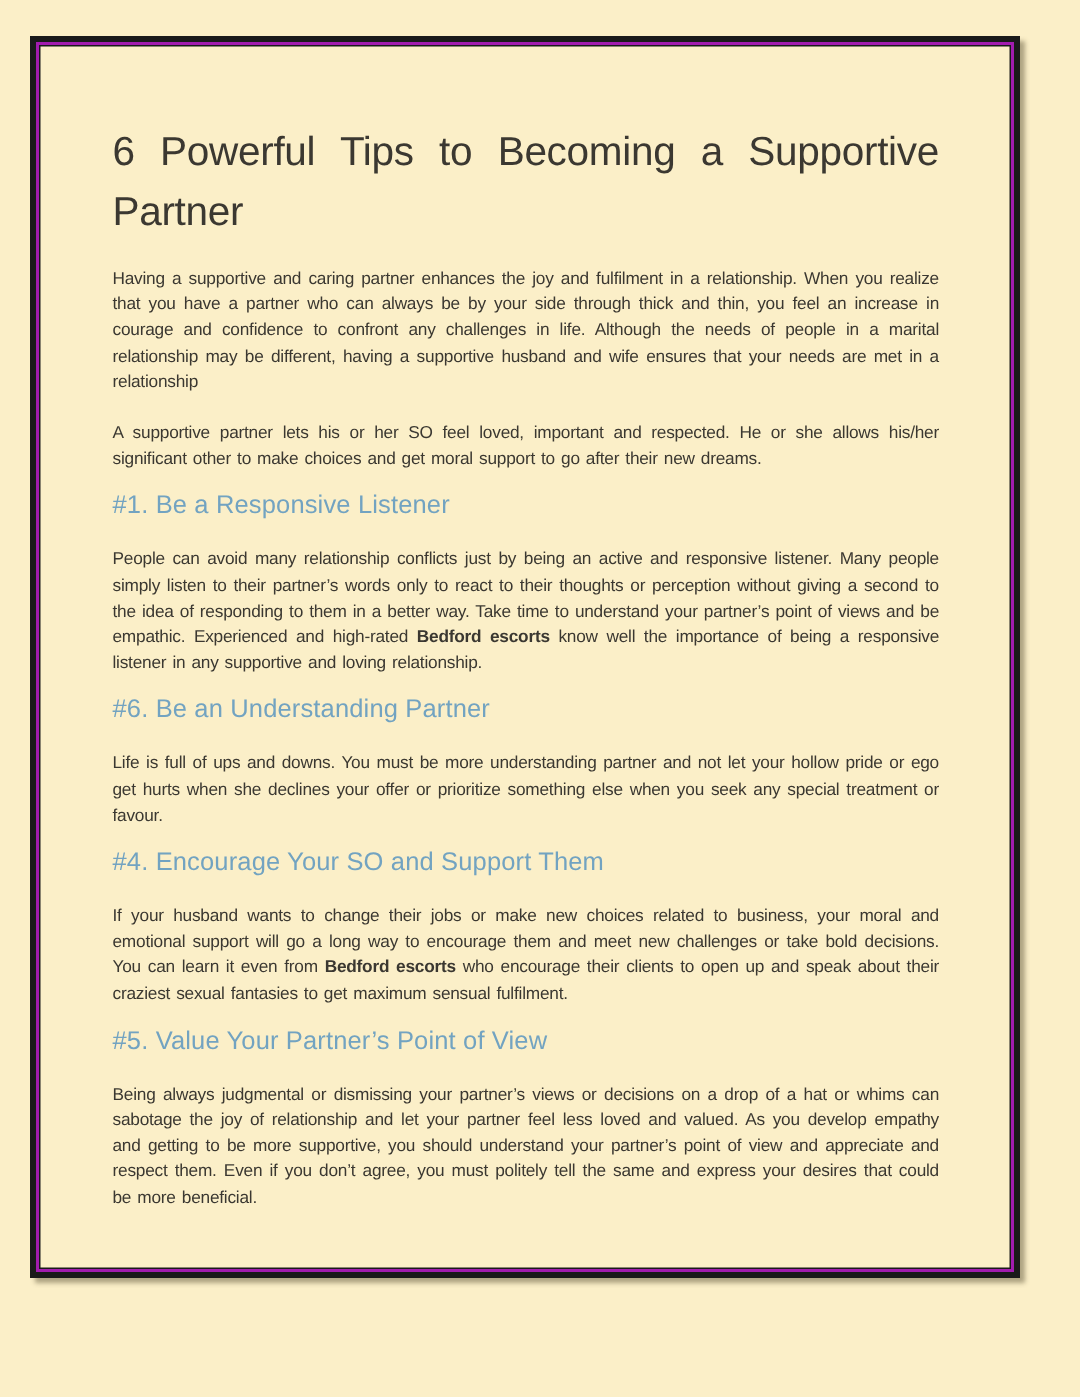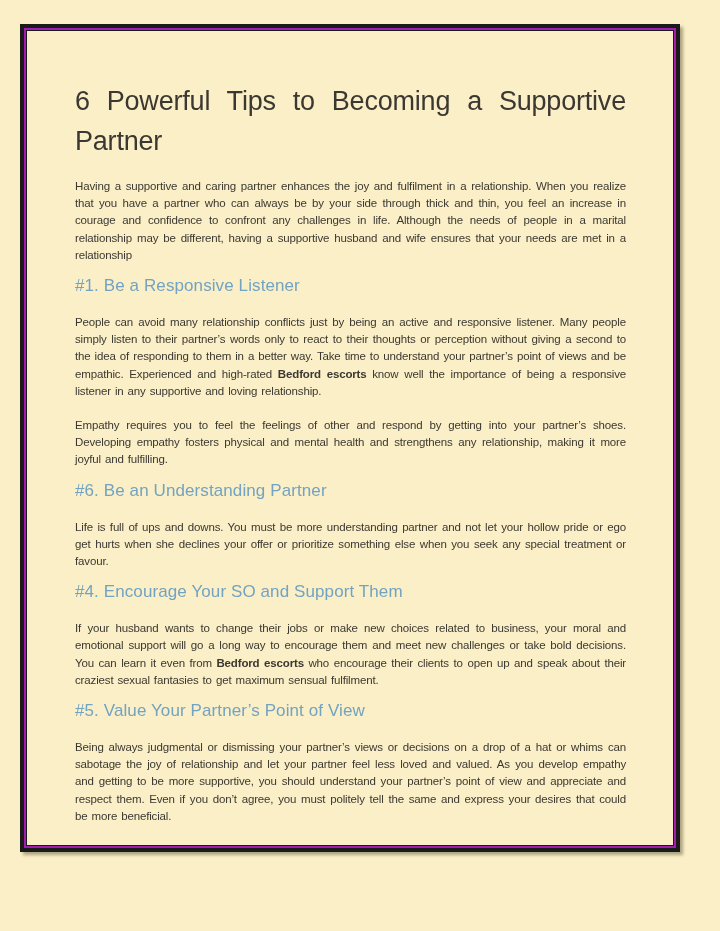--- a/index.html
+++ b/index.html
@@ -71,28 +71,28 @@
   }
 </style>
 </head>
 <body>
 
 <div class="frame">
   <div class="frame-inner">
     <h1 class="doc-title">6 Powerful Tips to Becoming a Supportive Partner</h1>
     <div id="intro">
         <p class="body-text">Having a supportive and caring partner enhances the joy and fulfilment in a relationship. When you realize that you have a partner who can always be by your side through thick and thin, you feel an increase in courage and confidence to confront any challenges in life. Although the needs of people in a marital relationship may be different, having a supportive husband and wife ensures that your needs are met in a relationship</p>
+        <p class="body-text">A supportive partner lets his or her SO feel loved, important and respected. He or she allows his/her significant other to make choices and get moral support to go after their new dreams.</p>
       </div>
     <div id="sections">
         <section class="tip-section">
           <h2 class="tip-heading">#1. Be a Responsive Listener</h2>
           <p class="body-text"><span>People can avoid many relationship conflicts just by being an active and responsive listener. Many people simply listen to their partner’s words only to react to their thoughts or perception without giving a second to the idea of responding to them in a better way. Take time to understand your partner’s point of views and be empathic. Experienced and high-rated </span><b>Bedford escorts</b><span> know well the importance of being a responsive listener in any supportive and loving relationship.</span></p>
         </section>
         <section class="tip-section">
-          <p class="body-text"><span>Empathy requires you to feel the feelings of other and respond by getting into your partner’s shoes. Developing empathy fosters physical and mental health and strengthens any relationship, making it more joyful and fulfilling.</span></p>
         </section>
         <section class="tip-section">
           <h2 class="tip-heading">#6. Be an Understanding Partner</h2>
           <p class="body-text"><span>Life is full of ups and downs. You must be more understanding partner and not let your hollow pride or ego get hurts when she declines your offer or prioritize something else when you seek any special treatment or favour.</span></p>
         </section>
         <section class="tip-section">
           <h2 class="tip-heading">#4. Encourage Your SO and Support Them</h2>
           <p class="body-text"><span>If your husband wants to change their jobs or make new choices related to business, your moral and emotional support will go a long way to encourage them and meet new challenges or take bold decisions. You can learn it even from </span><b>Bedford escorts</b><span> who encourage their clients to open up and speak about their craziest sexual fantasies to get maximum sensual fulfilment.</span></p>
         </section>
         <section class="tip-section">

